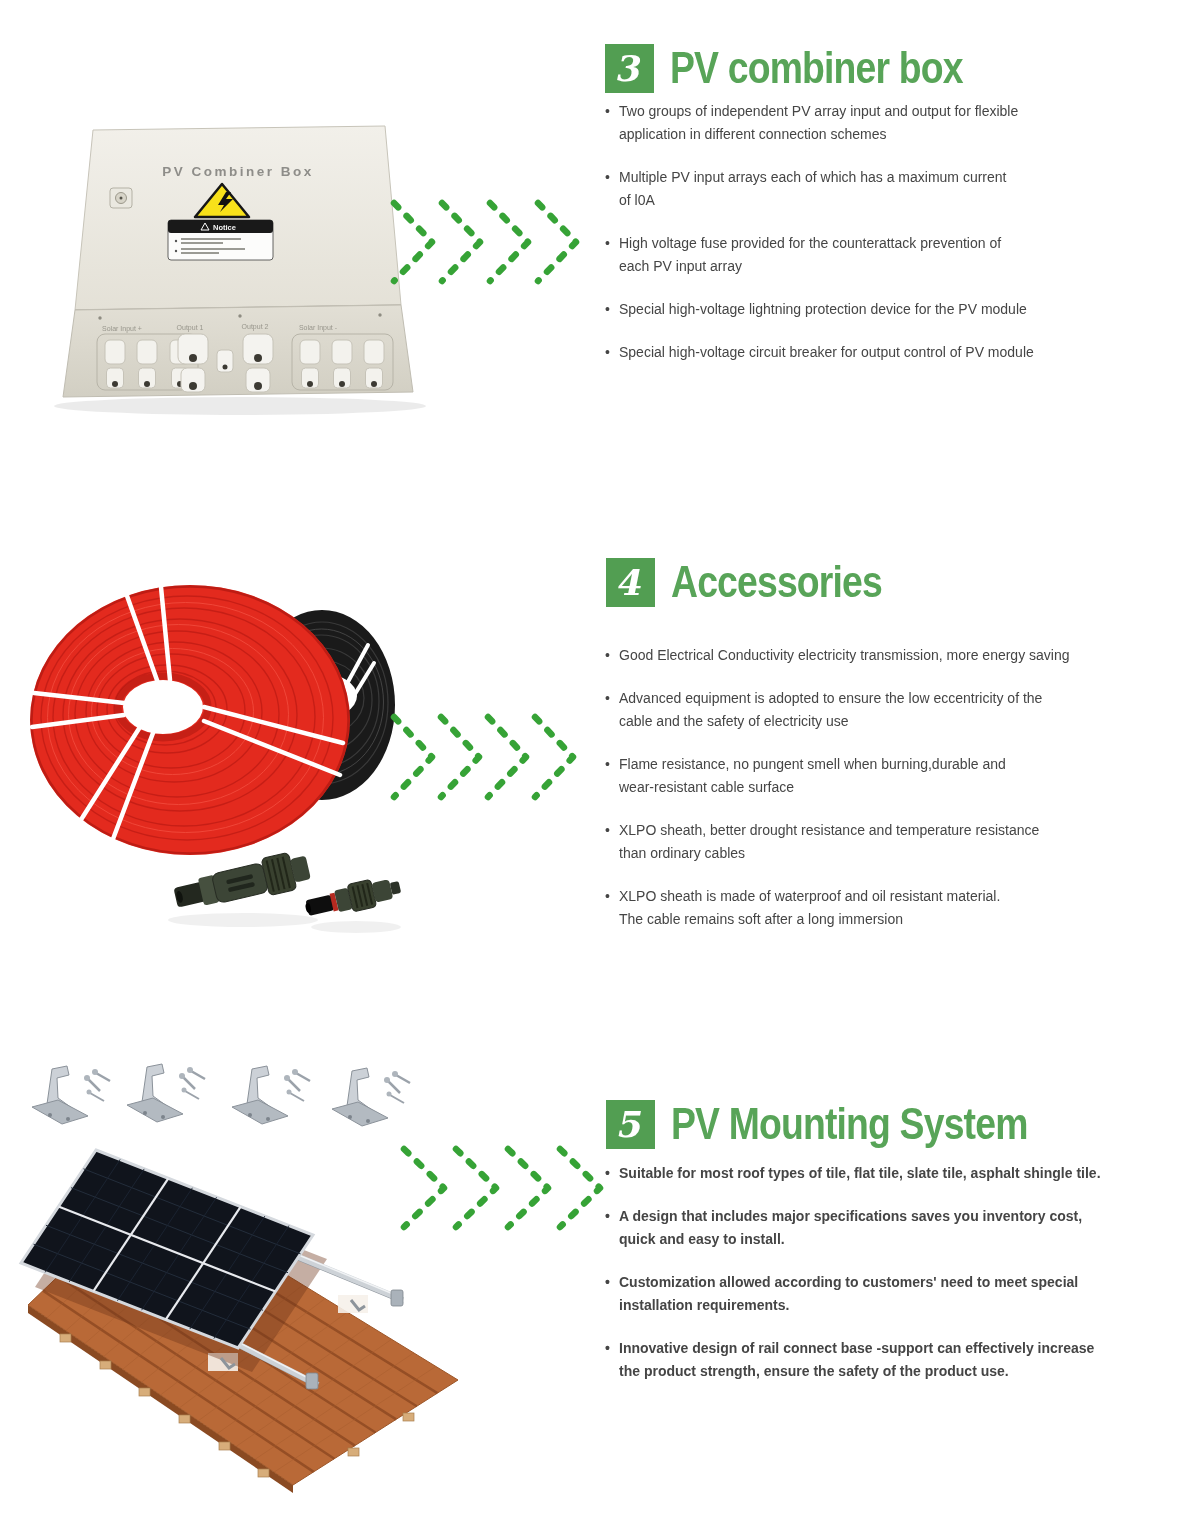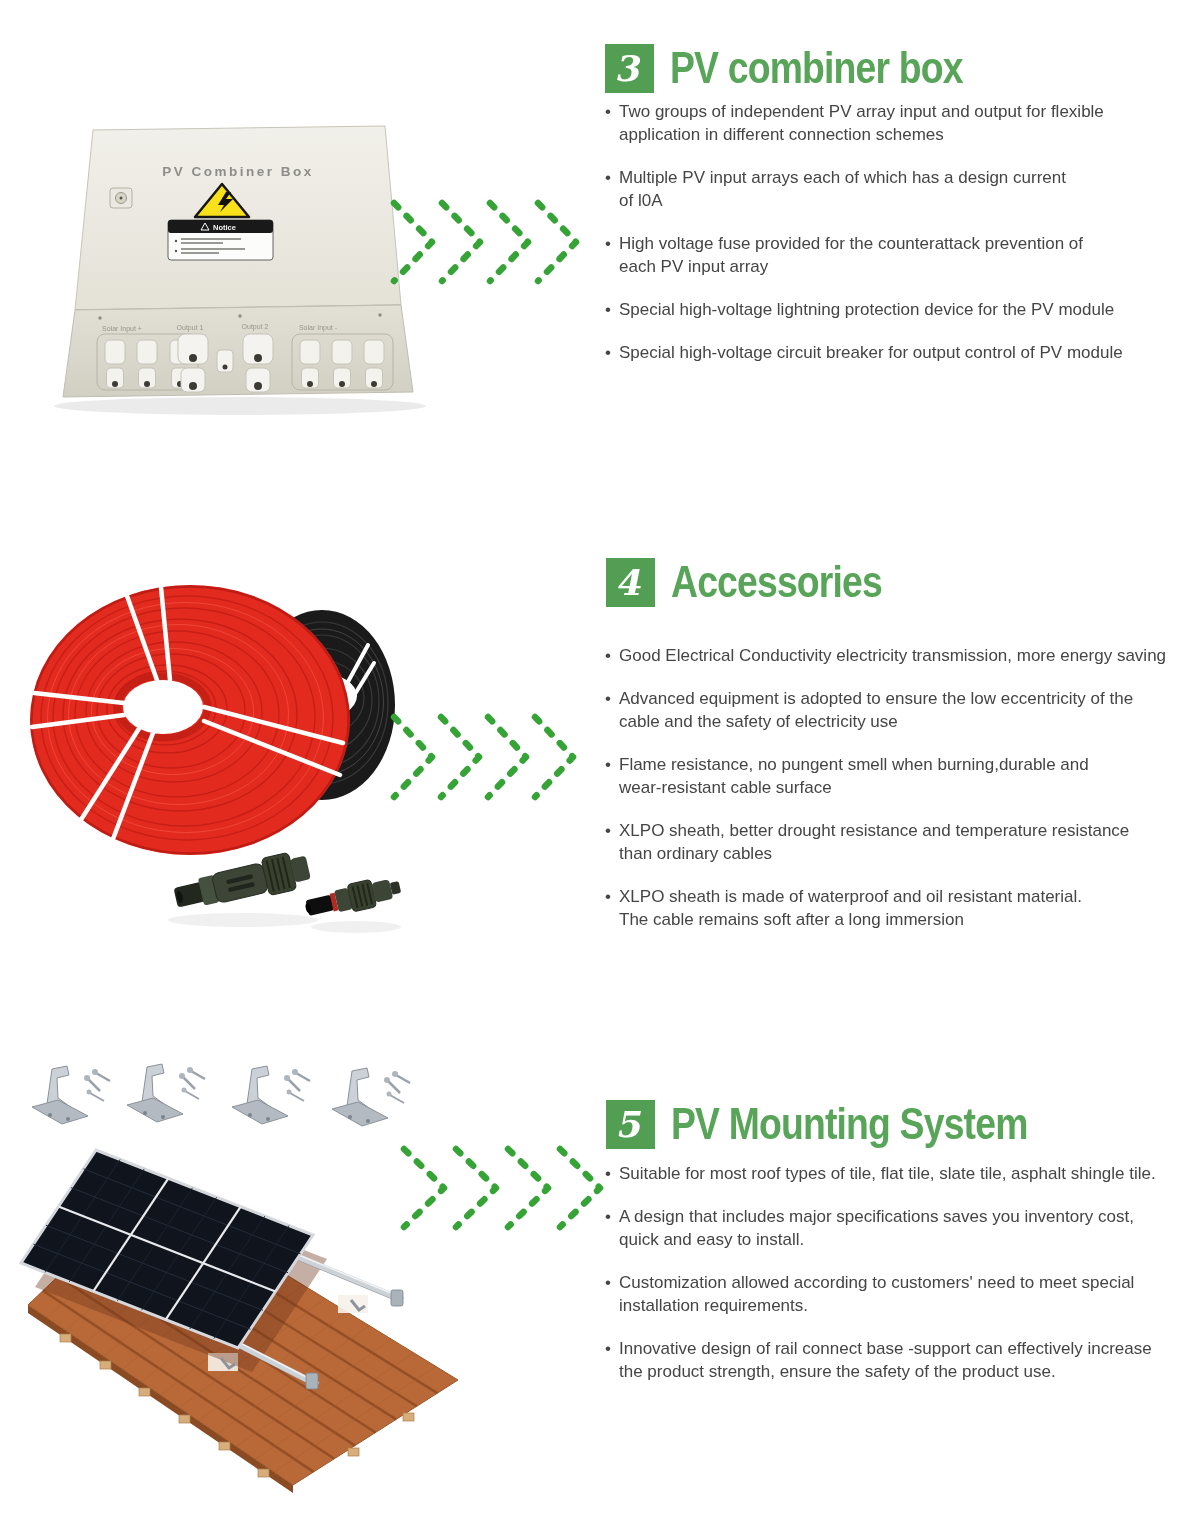--- a/index.html
+++ b/index.html
@@ -5,40 +5,40 @@
   html,body{margin:0;padding:0;background:#ffffff;}
   .canvas{position:relative;width:1200px;height:1513px;background:#ffffff;overflow:hidden;
           font-family:"Liberation Sans",sans-serif;}
   .sec-title{position:absolute;display:flex;align-items:center;gap:16px;}
   .badge{width:49px;height:49px;background:#529e52;color:#fff;display:flex;align-items:center;
          justify-content:center;font-family:"DejaVu Serif",serif;font-style:italic;font-weight:bold;
          font-size:36px;flex:0 0 auto;}
   .title-text{color:#58a458;font-weight:bold;font-size:45px;letter-spacing:-1px;
               transform:scaleX(.83);transform-origin:0 55%;white-space:nowrap;}
   .bullets{position:absolute;margin:0;padding:0;list-style:none;color:#454545;
-           font-size:17px;line-height:23px;width:596px;}
+           font-size:14px;line-height:23px;width:596px;}
   .bullets li{position:relative;padding-left:15px;margin-bottom:20px;white-space:pre-line;}
   .bullets li::before{content:"\2022";position:absolute;left:1px;top:0;}
   .img-wrap{position:absolute;}
   .chevrons{position:absolute;}
 </style>
 </head>
 <body>
 
 <div class="canvas">
 
   <div class="sec-title" style="left:605px;top:42px;">
     <div class="badge">3</div>
     <div class="title-text">PV combiner box</div>
   </div>
 
   <ul class="bullets" style="left:604px;top:100px;">
     <li>Two groups of independent PV array input and output for flexible
 application in different connection schemes</li>
-    <li>Multiple PV input arrays each of which has a design current
+    <li>Multiple PV input arrays each of which has a maximum current
 of l0A</li>
     <li>High voltage fuse provided for the counterattack prevention of
 each PV input array</li>
     <li>Special high-voltage lightning protection device for the PV module</li>
     <li>Special high-voltage circuit breaker for output control of PV module</li>
   </ul>
 
   <div class="img-wrap" style="left:35px;top:100px;width:415px;height:325px;">
     <svg width="415" height="325" viewBox="0 0 415 325">
       <defs>
@@ -251,21 +251,21 @@
       <path d="M100,5 L138,45 L100,85"></path>
         <path d="M147,5 L185,45 L147,85"></path>
     </g>
   </svg>
 
   <div class="sec-title" style="left:606px;top:1098px;">
     <div class="badge">5</div>
     <div class="title-text">PV Mounting System</div>
   </div>
 
-  <ul class="bullets" style="left:604px;top:1162px;">
+  <ul class="bullets" style="left:604px;top:1162px;font-weight:bold;">
     <li>Suitable for most roof types of tile, flat tile, slate tile, asphalt shingle tile.</li>
     <li>A design that includes major specifications saves you inventory cost,
 quick and easy to install.</li>
     <li>Customization allowed according to customers' need to meet special
 installation requirements.</li>
     <li>Innovative design of rail connect base -support can effectively increase
 the product strength, ensure the safety of the product use.</li>
   </ul>
 
   <div class="img-wrap" style="left:8px;top:1055px;width:590px;height:445px;">

